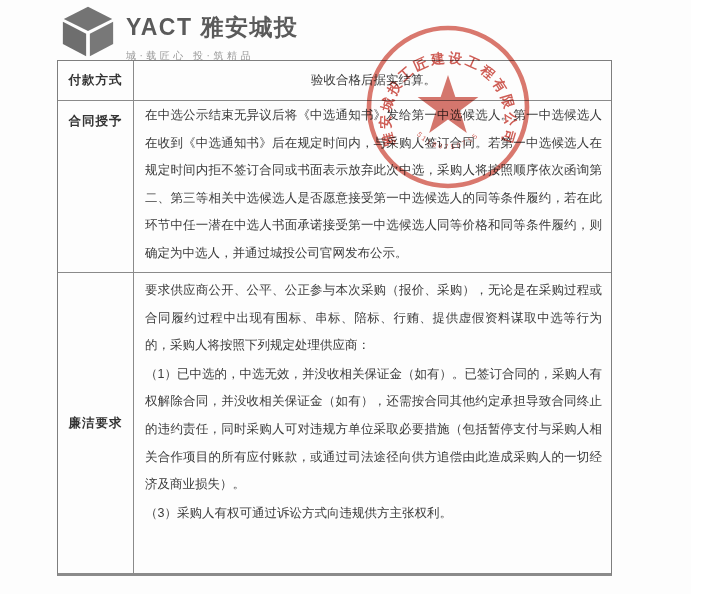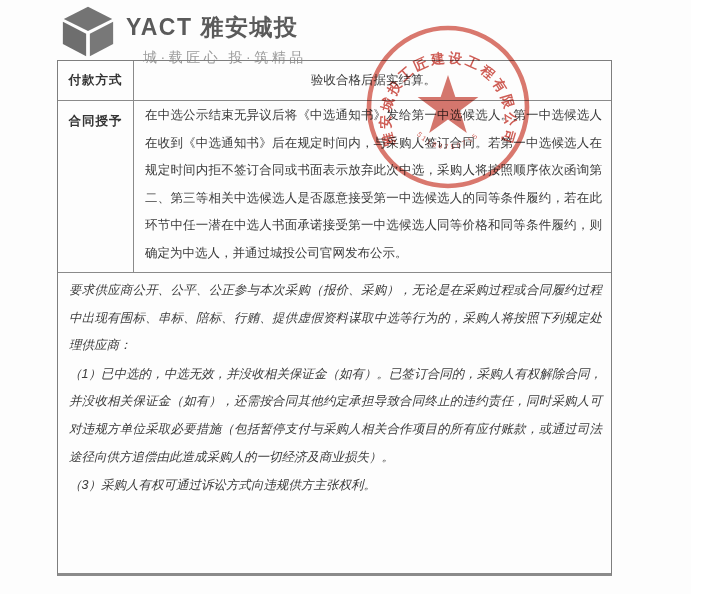--- a/index.html
+++ b/index.html
@@ -9,21 +9,21 @@
     background:#fdfdfd;
     font-family:"Liberation Sans","DejaVu Sans",sans-serif;
     color:#3b3b3b;
     overflow:hidden;
   }
   
   .logo{position:absolute;left:60px;top:4px;display:flex;align-items:flex-start;}
   .logo-cube{width:56px;height:54px;}
   .logo-text{margin-left:10px;padding-top:8px;}
   .brand{font-size:23px;font-weight:bold;color:#5a5a5a;letter-spacing:1.5px;}
-  .tagline{font-size:14px;color:#9a9a9a;letter-spacing:3.5px;margin-top:6px;margin-left:17px;}
+  .tagline{font-size:10px;color:#9a9a9a;letter-spacing:3.5px;margin-top:6px;}
   
   .contract-table{
     position:absolute;left:57px;top:60px;width:555px;
     border:1px solid #7e7e7e;
     border-bottom:3px solid #8b8b8b;
     box-sizing:border-box;
     background:transparent;
   }
   .trow{display:flex;box-sizing:border-box;}
   .trow + .trow{border-top:1px solid #8a8a8a;}
@@ -40,21 +40,21 @@
     text-align:justify;
   }
   .cell-body p{margin:0;}
   .cell-body p + p{margin-top:1px;}
   .row-1{height:39px;}
   .row-2{height:172px;}
   .row-3{height:301px;}
   .row-1 .cell-body{display:flex;align-items:center;padding-top:0;}
   .row-2 .cell-label{align-items:flex-start;padding-top:12px;}
   .row-2 .cell-body{padding-top:1px;}
-  .row-3 .cell-body{padding-top:4px;font-style:italic;}
+  .row-3 .cell-body{padding-top:4px;}
   
   .stamp{
     position:absolute;left:358px;top:17px;width:180px;height:180px;
     mix-blend-mode:multiply;opacity:.82;pointer-events:none;
   }
   .seal-ring{fill:none;stroke:#cc4336;stroke-width:4.6;opacity:.88;}
   .seal-star{fill:#c8463a;opacity:.9;}
   .seal-text{font-size:13.5px;font-weight:bold;letter-spacing:3px;fill:#c6392f;}
   .seal-num{font-size:7px;letter-spacing:2.6px;fill:#c6392f;}
 </style>
@@ -85,20 +85,21 @@
     </div>
 
     <div class="trow row-2">
       <div class="cell cell-label">合同授予</div>
       <div class="cell cell-body">
         <p>在中选公示结束无异议后将《中选通知书》发给第一中选候选人。第一中选候选人在收到《中选通知书》后在规定时间内，与采购人签订合同。若第一中选候选人在规定时间内拒不签订合同或书面表示放弃此次中选，采购人将按照顺序依次函询第二、第三等相关中选候选人是否愿意接受第一中选候选人的同等条件履约，若在此环节中任一潜在中选人书面承诺接受第一中选候选人同等价格和同等条件履约，则确定为中选人，并通过城投公司官网发布公示。</p>
       </div>
     </div>
 
     <div class="trow row-3">
+      <div class="cell cell-label">廉洁要求</div>
       <div class="cell cell-body">
         <p>要求供应商公开、公平、公正参与本次采购（报价、采购），无论是在采购过程或合同履约过程中出现有围标、串标、陪标、行贿、提供虚假资料谋取中选等行为的，采购人将按照下列规定处理供应商：</p>
         <p>（1）已中选的，中选无效，并没收相关保证金（如有）。已签订合同的，采购人有权解除合同，并没收相关保证金（如有），还需按合同其他约定承担导致合同终止的违约责任，同时采购人可对违规方单位采取必要措施（包括暂停支付与采购人相关合作项目的所有应付账款，或通过司法途径向供方追偿由此造成采购人的一切经济及商业损失）。</p>
         <p>（3）采购人有权可通过诉讼方式向违规供方主张权利。</p>
       </div>
     </div>
 
   </div>
 
   <svg class="stamp" viewBox="-90 -90 180 180">

